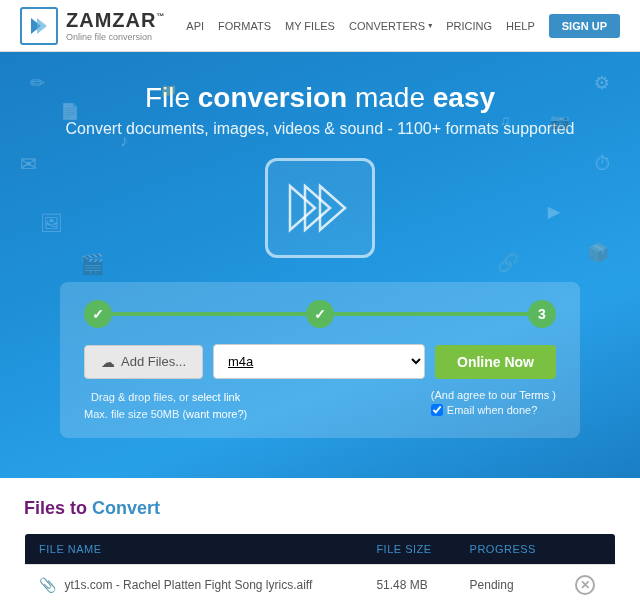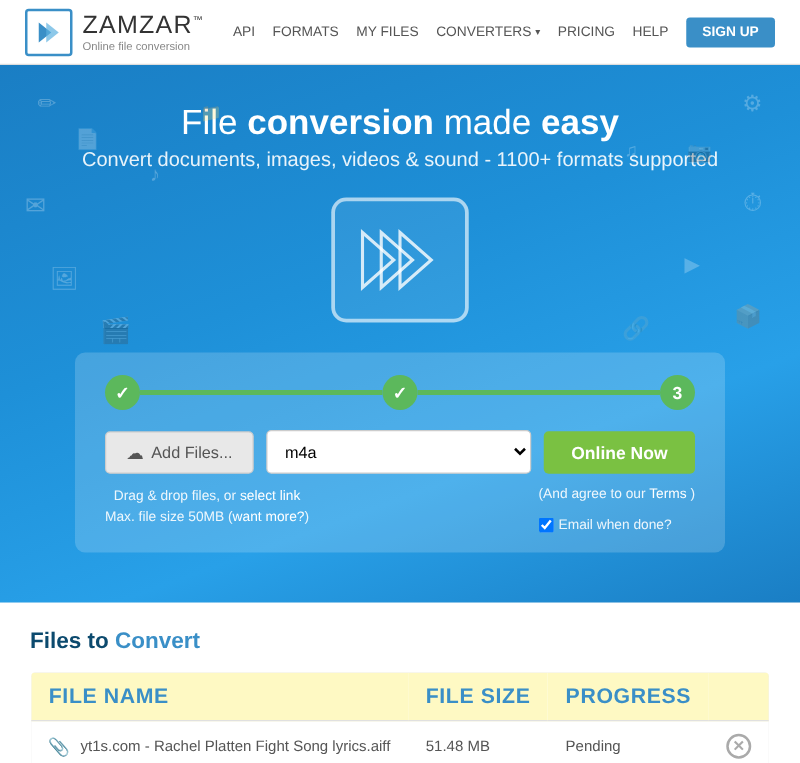--- a/index.html
+++ b/index.html
@@ -28,21 +28,21 @@
       align-items: center;
       justify-content: center;
       border-radius: 3px;
     }
     .logo-text {
       display: flex;
       flex-direction: column;
     }
     .logo-name {
       font-size: 20px;
-      font-weight: normal;
+      font-weight: bold;
       color: #333;
       letter-spacing: 1px;
     }
     .logo-name sup {
       font-size: 8px;
       vertical-align: super;
     }
     .logo-sub {
       font-size: 9px;
       color: #888;
@@ -205,20 +205,21 @@
       white-space: nowrap;
     }
     .select-format {
       flex: 1;
       padding: 8px 10px;
       border: 1px solid #ccc;
       border-radius: 4px;
       font-size: 13px;
       background: #fff;
       cursor: pointer;
+      text-decoration: underline;
     }
     .btn-convert {
       background: #7ac142;
       border: none;
       color: #fff;
       padding: 9px 22px;
       border-radius: 4px;
       font-size: 14px;
       font-weight: bold;
       cursor: pointer;
@@ -244,56 +245,56 @@
       color: rgba(255,255,255,0.9);
       text-align: right;
     }
     .helper-right a {
       color: rgba(255,255,255,1);
     }
     .email-check {
       display: flex;
       align-items: flex-start;
       gap: 4px;
-      margin-top: 13px;
+      margin-top: 3px;
     }
     .email-check input[type=checkbox] {
       width: 12px;
       height: 12px;
     }
 
     
     .files-section {
       background: #fff;
       padding: 20px 24px;
     }
     .files-title {
       font-size: 18px;
       color: #333;
       margin-bottom: 14px;
     }
     .files-title span {
-      color: #0c4a6e;
+      color: #701a75;
     }
 
     
     .files-table {
       width: 100%;
       border-collapse: collapse;
       border: 1px solid #e0e0e0;
       border-radius: 4px;
       overflow: hidden;
     }
     .files-table th {
-      background: #fef9c3;
+      background: #0f172a;
       padding: 9px 14px;
       text-align: left;
-      font-size: 17px;
+      font-size: 11px;
       color: #3a8fc7;
-      font-weight: bold;
+      font-weight: normal;
       letter-spacing: 0.5px;
       border-bottom: 1px solid #e0e0e0;
       text-transform: uppercase;
     }
     .files-table td {
       padding: 10px 14px;
       font-size: 12px;
       color: #555;
       border-bottom: 1px solid #f0f0f0;
     }

